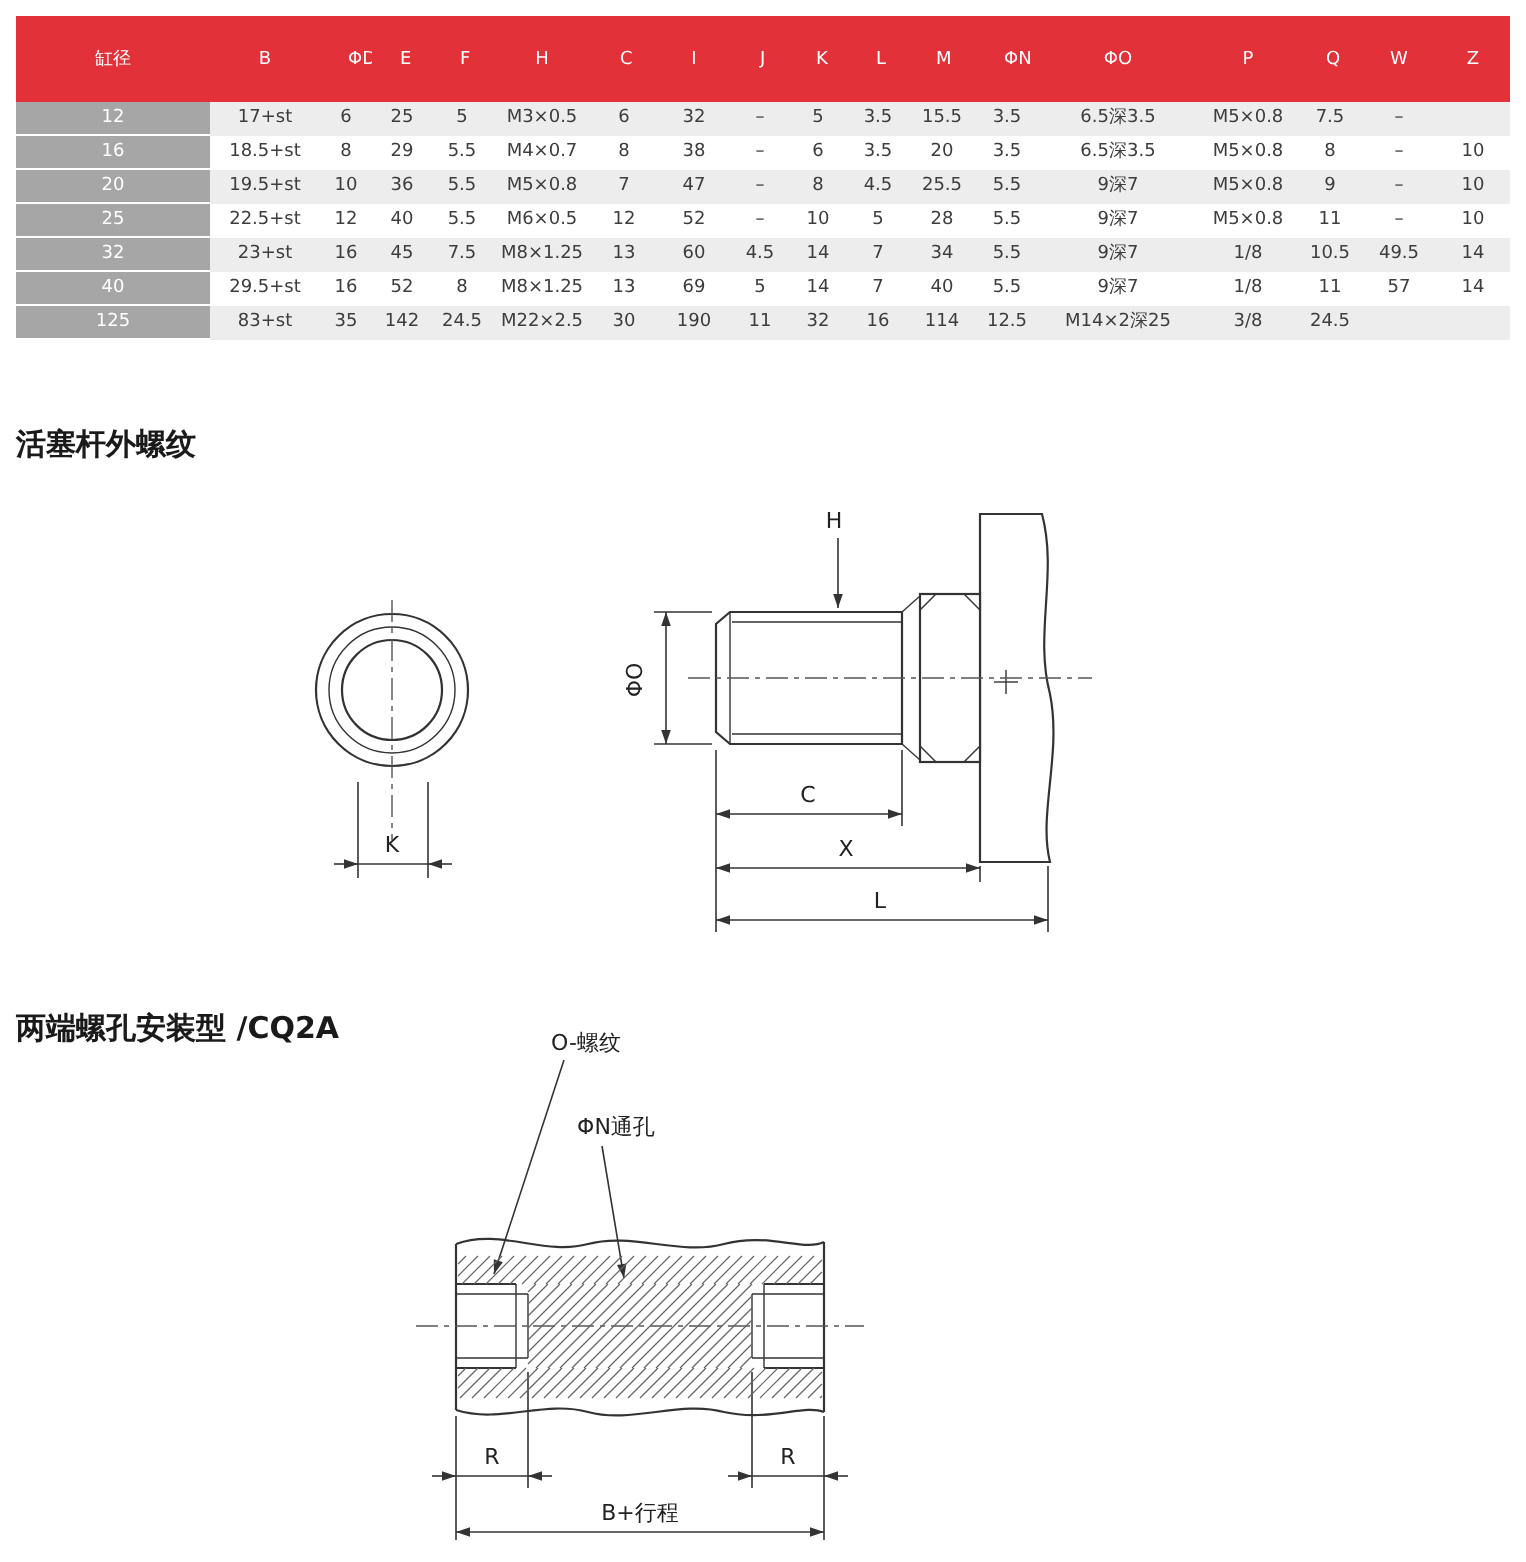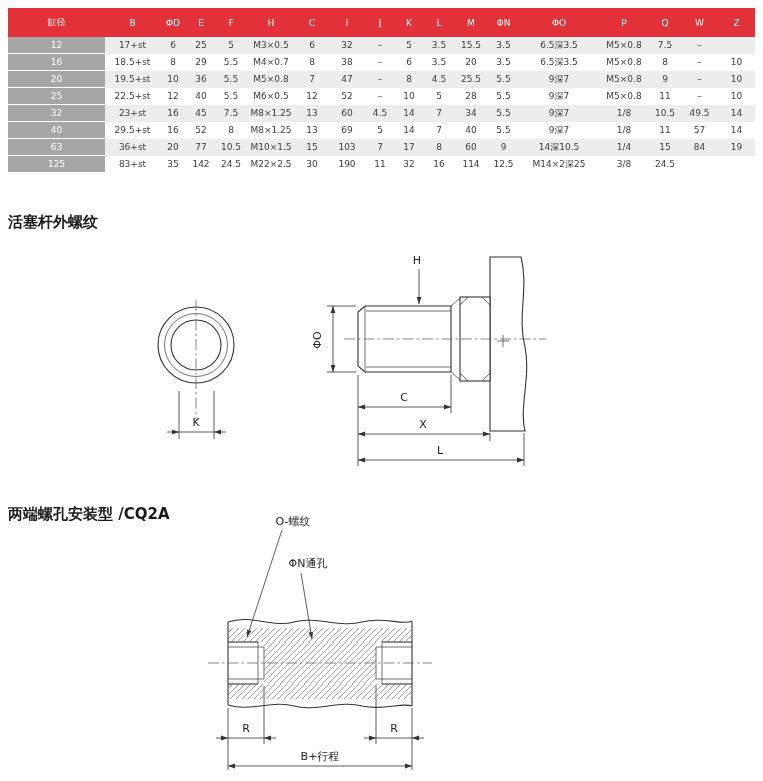--- a/index.html
+++ b/index.html
@@ -11,22 +11,22 @@
   body{
     width:763px;height:781px;position:relative;overflow:hidden;background:#fff;
     font-family:"DejaVu Sans","Liberation Sans",sans-serif;color:#333;
   }
   
   table.spec{
     position:absolute;top:8px;left:8px;width:747px;
     border-collapse:collapse;table-layout:fixed;font-size:9px;color:#3d3d3d;
   }
   table.spec th{
-    background:var(--header-red);color:#fff;font-weight:normal;height:29px;
-    font-size:9px;text-align:center;padding:0;overflow:hidden;white-space:nowrap;
+    background:var(--header-red);color:#fff;font-weight:normal;height:15px;
+    font-size:9px;text-align:center;padding:14px;overflow:hidden;white-space:nowrap;
   }
   table.spec td{
     text-align:center;height:16px;line-height:16px;padding:0 1px;
     overflow:hidden;white-space:nowrap;
   }
   table.spec tbody tr:nth-child(odd) td{background:var(--stripe-gray);}
   table.spec tbody tr:nth-child(even) td{background:#ffffff;}
   table.spec tbody tr td:first-child{
     background:var(--rowhead-gray);color:#fff;border-bottom:1px solid #fff;
   }
@@ -211,40 +211,20 @@
         <td>7</td>
         <td>40</td>
         <td>5.5</td>
         <td>9深7</td>
         <td>1/8</td>
         <td>11</td>
         <td>57</td>
         <td>14</td>
       </tr>
       <tr>
-        <td>63</td>
-        <td>36+st</td>
-        <td>20</td>
-        <td>77</td>
-        <td>10.5</td>
-        <td>M10×1.5</td>
-        <td>15</td>
-        <td>103</td>
-        <td>7</td>
-        <td>17</td>
-        <td>8</td>
-        <td>60</td>
-        <td>9</td>
-        <td>14深10.5</td>
-        <td>1/4</td>
-        <td>15</td>
-        <td>84</td>
-        <td>19</td>
-      </tr>
-      <tr>
         <td>125</td>
         <td>83+st</td>
         <td>35</td>
         <td>142</td>
         <td>24.5</td>
         <td>M22×2.5</td>
         <td>30</td>
         <td>190</td>
         <td>11</td>
         <td>32</td>

